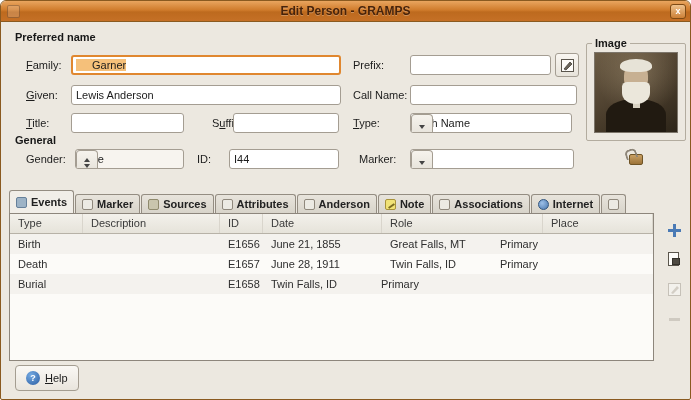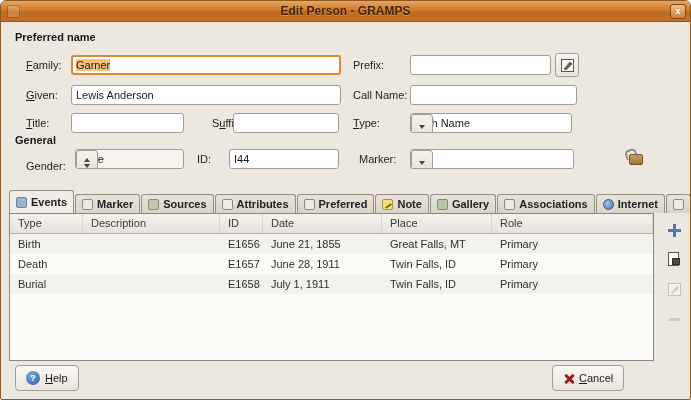--- a/index.html
+++ b/index.html
@@ -17,21 +17,21 @@
   .tb-close{position:absolute;right:4px;top:3px;width:16px;height:15px;border-radius:3px;cursor:default;
     background:linear-gradient(#eec28d,#cd8036);border:1px solid #7e4a14;color:#fff;
     font-size:9px;font-weight:bold;display:flex;align-items:center;justify-content:center;line-height:1;}
   
   .sec{position:absolute;font-size:11px;font-weight:bold;color:#181818;}
   .lbl{position:absolute;font-size:11px;color:#1c1c1c;white-space:nowrap;}
   
   .inp{position:absolute;height:20px;background:#fff;border:1px solid #a49d92;border-radius:3px;
     font-size:11px;color:#1c1c1c;padding:2px 4px;line-height:14px;overflow:hidden;white-space:nowrap;}
   .inp.focused{border:2px solid #e0872f;padding:1px 3px;}
-  .sel{background:#f5c07a;}
+  .sel{background:#f5c07a;padding-left:16px;}
   .dd{position:absolute;height:20px;background:#fff;border:1px solid #a49d92;border-radius:3px;
     display:flex;align-items:stretch;font-size:11px;color:#1c1c1c;overflow:hidden;}
   .dd .val{flex:1;padding:2px 4px;line-height:14px;white-space:nowrap;}
   .dd .btn{width:17px;border-left:1px solid #a49d92;background:linear-gradient(#f6f3ed,#e3dfd6);
     display:flex;align-items:center;justify-content:center;flex-direction:column;gap:2px;}
   .tri-d{width:0;height:0;border-left:3.5px solid transparent;border-right:3.5px solid transparent;border-top:4px solid #444;}
   .tri-u{width:0;height:0;border-left:3px solid transparent;border-right:3px solid transparent;border-bottom:4px solid #444;}
   .combo{background:#f7f4ef;}
   
   .sqbtn{position:absolute;width:24px;height:24px;border:1px solid #a49d92;border-radius:3px;
@@ -133,23 +133,33 @@
   <div class="lbl" style="left:211px;top:116px;">S<u>u</u>ffix:</div>
   <div class="inp" style="left:232px;top:112px;width:106px;"></div>
   <div class="lbl" style="left:352px;top:116px;"><u>T</u>ype:</div>
   <div class="dd" style="left:409px;top:112px;width:162px;">
     <span class="val">Birth Name</span>
     <span class="btn">
         <span class="tri-d"></span>
       </span>
   </div>
 
+  <div class="frame">
+    <span class="legend">Image</span>
+    <div class="photo">
+      <div class="ph-suit"></div>
+      <div class="ph-shirt"></div>
+      <div class="ph-head"></div>
+      <div class="ph-hair"></div>
+      <div class="ph-beard"></div>
+    </div>
+  </div>
 
   <div class="sec" style="left:14px;top:133px;">General</div>
-  <div class="lbl" style="left:25px;top:159px;">Gender:</div>
+  <div class="lbl" style="left:25px;top:152px;">Gender:</div>
   <div class="dd combo" style="left:74px;top:148px;width:109px;">
     <span class="val">male</span>
     <span class="btn">
         <span class="tri-u"></span>
         <span class="tri-d"></span>
       </span>
   </div>
   <div class="lbl" style="left:196px;top:152px;text-align:right;">ID:</div>
   <div class="inp" style="left:228px;top:148px;width:110px;">I44</div>
   <div class="lbl" style="left:358px;top:152px;">Marker:</div>
@@ -173,29 +183,25 @@
     <div class="tab">
       <span class="ticon ic-sources"></span>
       <span>Sources</span>
     </div>
     <div class="tab">
       <span class="ticon"></span>
       <span>Attributes</span>
     </div>
     <div class="tab">
       <span class="ticon"></span>
-      <span>Preferred</span>
+      <span>Anderson</span>
     </div>
     <div class="tab">
       <span class="ticon ic-note"></span>
       <span>Note</span>
-    </div>
-    <div class="tab">
-      <span class="ticon ic-gallery"></span>
-      <span>Gallery</span>
     </div>
     <div class="tab">
       <span class="ticon"></span>
       <span>Associations</span>
     </div>
     <div class="tab">
       <span class="ticon ic-internet"></span>
       <span>Internet</span>
     </div>
     <div class="tab">
@@ -203,22 +209,22 @@
 
     </div>
   </div>
 
   <div class="table">
     <div class="thead">
       <div class="cell hc c0">Type</div>
       <div class="cell hc c1">Description</div>
       <div class="cell hc c2">ID</div>
       <div class="cell hc c3">Date</div>
+      <div class="cell hc c5">Role</div>
       <div class="cell hc c4">Place</div>
-      <div class="cell hc c5">Role</div>
     </div>
     <div class="row">
       <div class="cell c0">Birth</div>
       <div class="cell c1"></div>
       <div class="cell c2">E1656</div>
       <div class="cell c3">June 21, 1855</div>
       <div class="cell c4">Great Falls, MT</div>
       <div class="cell c5">Primary</div>
     </div>
     <div class="row">
@@ -226,21 +232,20 @@
       <div class="cell c1"></div>
       <div class="cell c2">E1657</div>
       <div class="cell c3">June 28, 1911</div>
       <div class="cell c4">Twin Falls, ID</div>
       <div class="cell c5">Primary</div>
     </div>
     <div class="row">
       <div class="cell c0">Burial</div>
       <div class="cell c1"></div>
       <div class="cell c2">E1658</div>
-      <div class="cell c3">July 1, 1911</div>
       <div class="cell c4">Twin Falls, ID</div>
       <div class="cell c5">Primary</div>
     </div>
   </div>
 
   <div class="sbtn" style="top:218px;">
     <span class="plus"></span>
   </div>
   <div class="sbtn" style="top:247px;">
     <svg width="16" height="16">
@@ -255,18 +260,14 @@
     </svg>
   </div>
   <div class="sbtn" style="top:307px;">
     <span class="bar"></span>
   </div>
 
   <div class="btn" style="left:14px;top:364px;">
     <span class="help-ic">?</span>
     <span><u>H</u>elp</span>
   </div>
-  <div class="btn" style="left:551px;top:364px;">
-    <span class="x-ic"></span>
-    <span><u>C</u>ancel</span>
-  </div>
 
 </div>
 
 </body></html>

